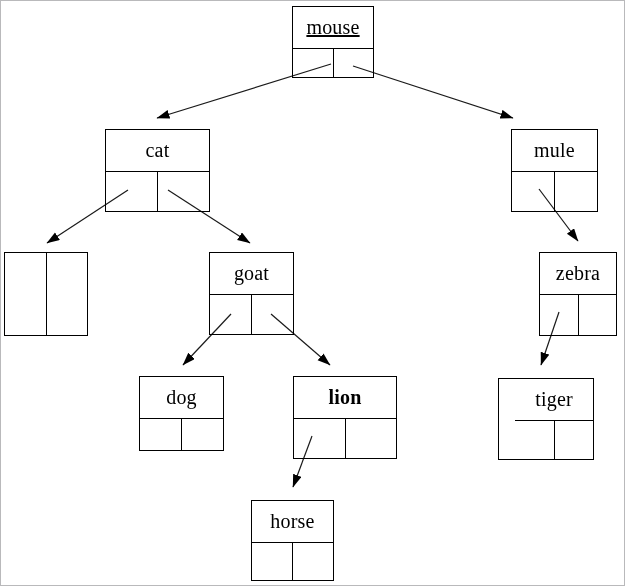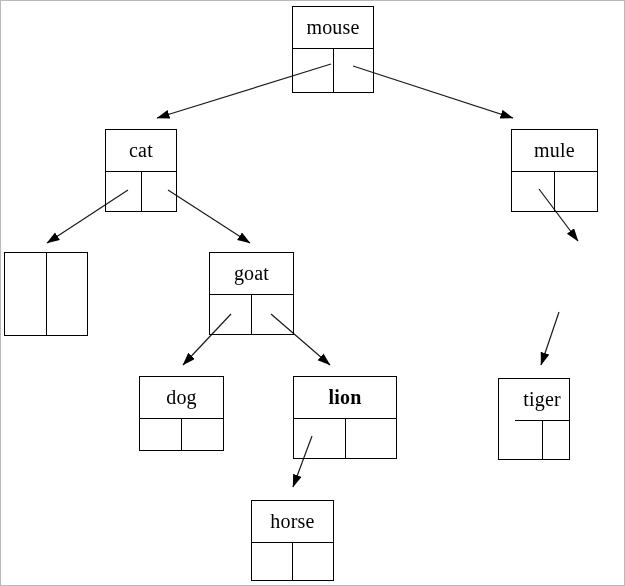--- a/index.html
+++ b/index.html
@@ -67,29 +67,29 @@
     <line x1="352" y1="65" x2="512" y2="117" stroke="#1a1a1a" stroke-width="1.2" marker-end="url(#arrowhead)"></line>
     <line x1="127" y1="189" x2="46" y2="242" stroke="#1a1a1a" stroke-width="1.2" marker-end="url(#arrowhead)"></line>
     <line x1="167" y1="189" x2="249" y2="242" stroke="#1a1a1a" stroke-width="1.2" marker-end="url(#arrowhead)"></line>
     <line x1="230" y1="313" x2="182" y2="364" stroke="#1a1a1a" stroke-width="1.2" marker-end="url(#arrowhead)"></line>
     <line x1="270" y1="313" x2="329" y2="364" stroke="#1a1a1a" stroke-width="1.2" marker-end="url(#arrowhead)"></line>
     <line x1="538" y1="188" x2="577" y2="240" stroke="#1a1a1a" stroke-width="1.2" marker-end="url(#arrowhead)"></line>
     <line x1="558" y1="311" x2="540" y2="364" stroke="#1a1a1a" stroke-width="1.2" marker-end="url(#arrowhead)"></line>
     <line x1="311" y1="435" x2="292" y2="486" stroke="#1a1a1a" stroke-width="1.2" marker-end="url(#arrowhead)"></line>
   </svg>
 
-  <div class="node" style="left:291px; top:5px; width:82px; height:87px;">
+  <div class="node" style="left:291px; top:5px; width:82px; height:72px;text-decoration:underline;">
     <div class="node-label">mouse</div>
     <div class="node-cells">
       <div class="cell cell-l"></div>
       <div class="cell"></div>
     </div>
   </div>
 
-  <div class="node" style="left:104px; top:128px; width:72px; height:83px;">
+  <div class="node" style="left:104px; top:128px; width:105px; height:83px;">
     <div class="node-label">cat</div>
     <div class="node-cells">
       <div class="cell cell-l"></div>
       <div class="cell"></div>
     </div>
   </div>
 
   <div class="node" style="left:474px; top:128px; width:87px; height:83px;margin-left:36px;">
     <div class="node-label">mule</div>
     <div class="node-cells">
@@ -106,38 +106,45 @@
   </div>
 
   <div class="node" style="left:208px; top:251px; width:85px; height:83px;justify-content:space-between;">
     <div class="node-label">goat</div>
     <div class="node-cells">
       <div class="cell cell-l"></div>
       <div class="cell"></div>
     </div>
   </div>
 
+  <div class="node" style="left:538px; top:251px; width:78px; height:84px;">
+    <div class="node-label">zebra</div>
+    <div class="node-cells">
+      <div class="cell cell-l"></div>
+      <div class="cell"></div>
+    </div>
+  </div>
 
   <div class="node" style="left:138px; top:375px; width:85px; height:75px;">
     <div class="node-label">dog</div>
     <div class="node-cells">
       <div class="cell cell-l"></div>
       <div class="cell"></div>
     </div>
   </div>
 
   <div class="node" style="left:292px; top:375px; width:104px; height:83px;font-weight:bold;">
     <div class="node-label">lion</div>
     <div class="node-cells">
       <div class="cell cell-l"></div>
       <div class="cell"></div>
     </div>
   </div>
 
-  <div class="node" style="left:497px; top:377px; width:72px; height:82px;padding-left:16px;">
+  <div class="node" style="left:497px; top:377px; width:96px; height:82px;padding-left:16px;">
     <div class="node-label">tiger</div>
     <div class="node-cells">
       <div class="cell cell-l"></div>
       <div class="cell"></div>
     </div>
   </div>
 
   <div class="node" style="left:250px; top:499px; width:83px; height:81px;">
     <div class="node-label">horse</div>
     <div class="node-cells">

